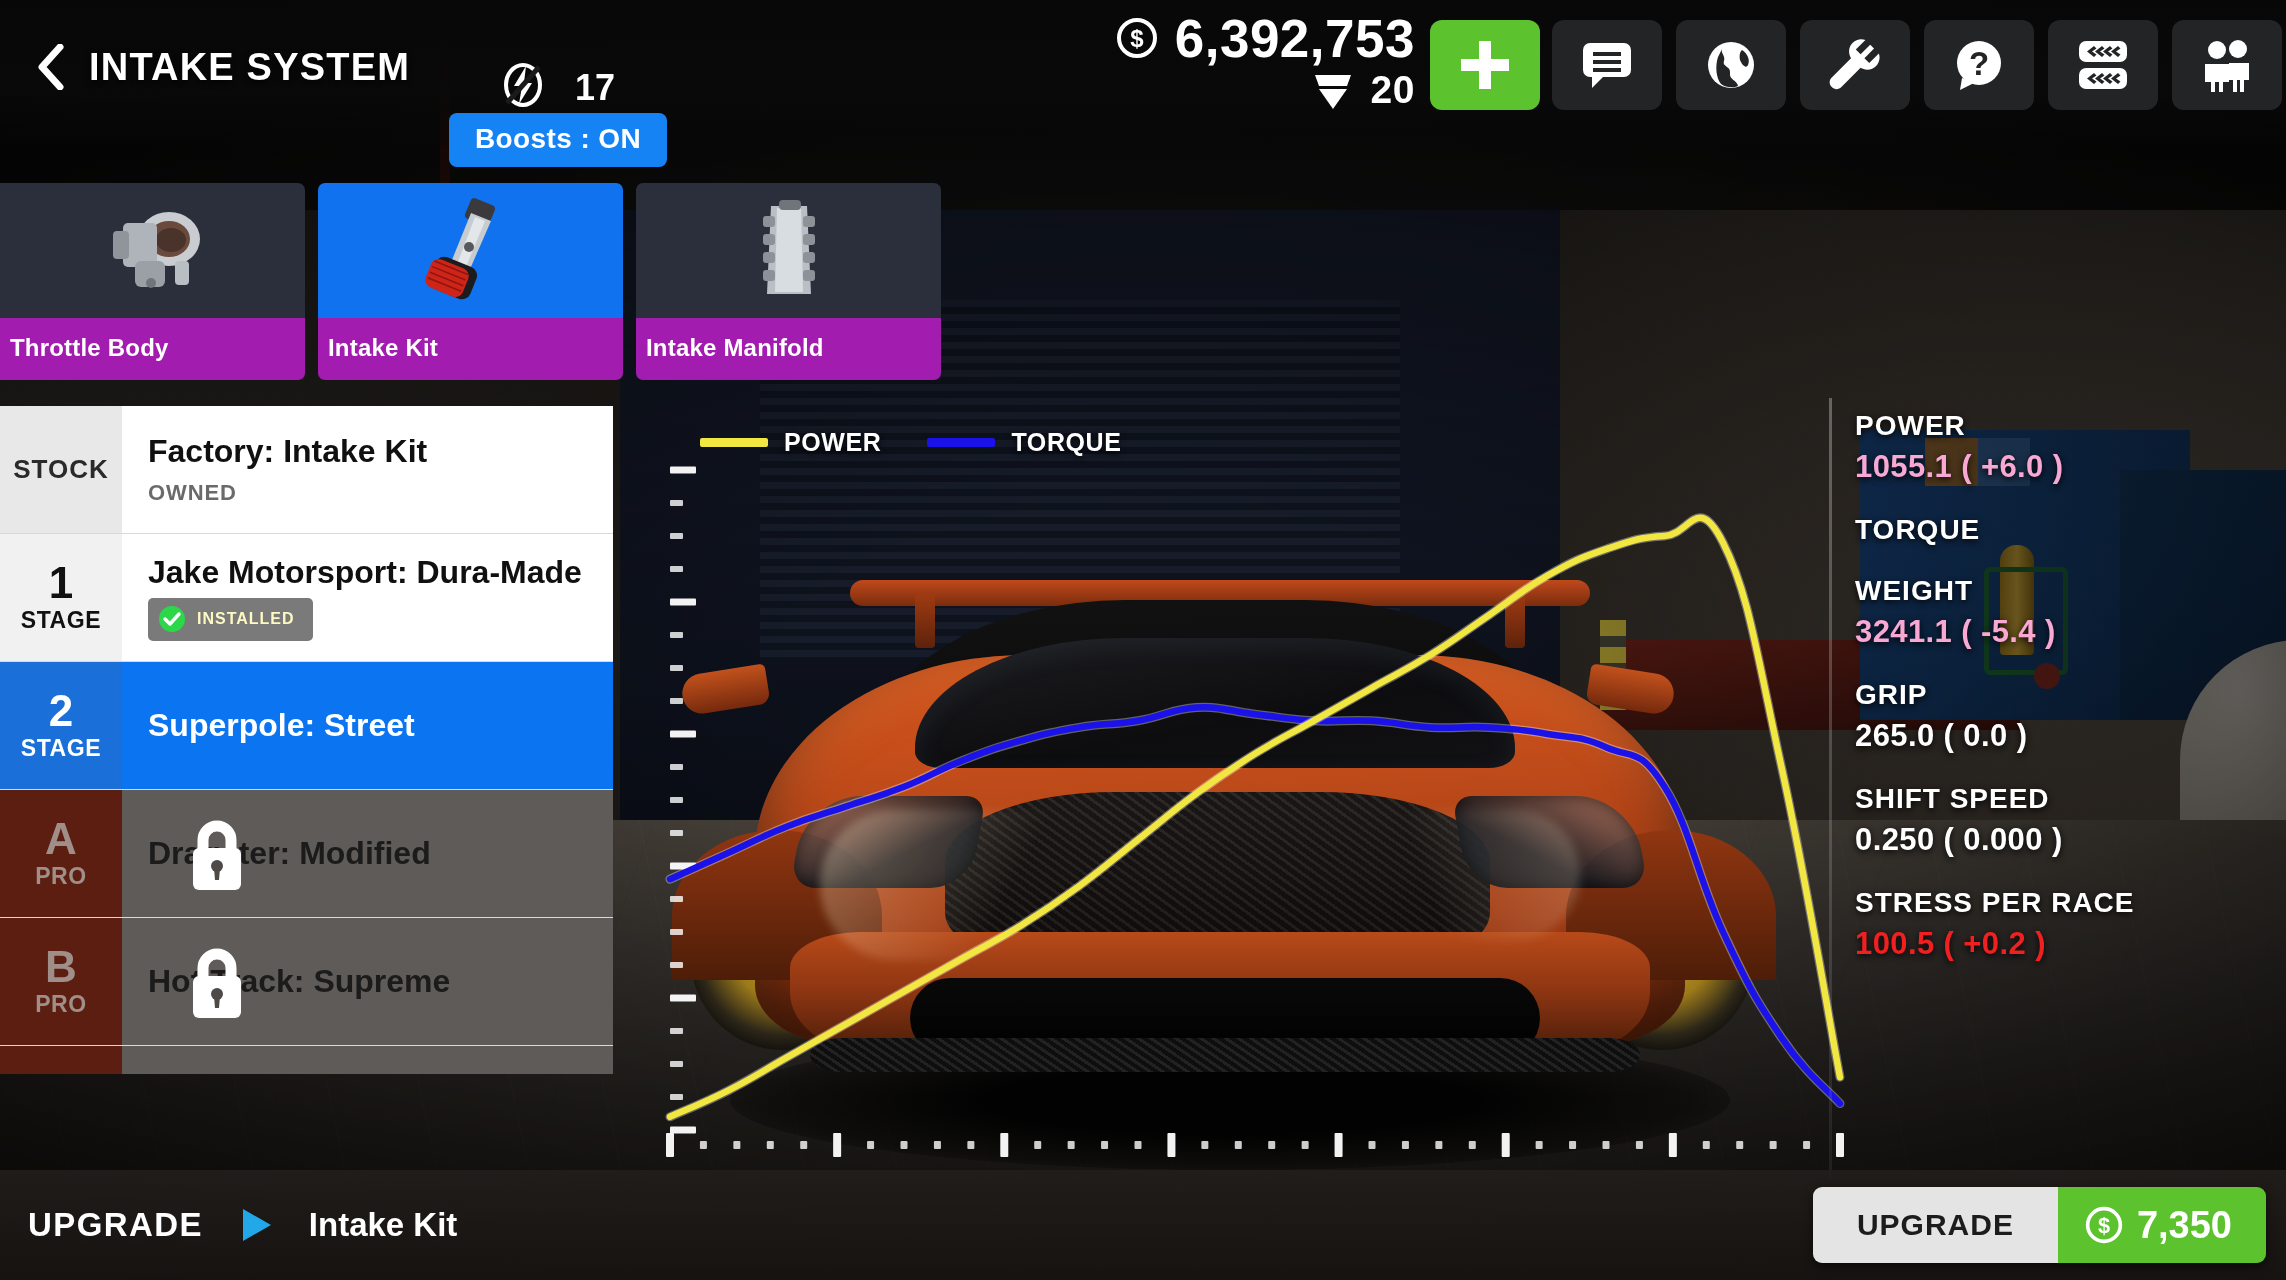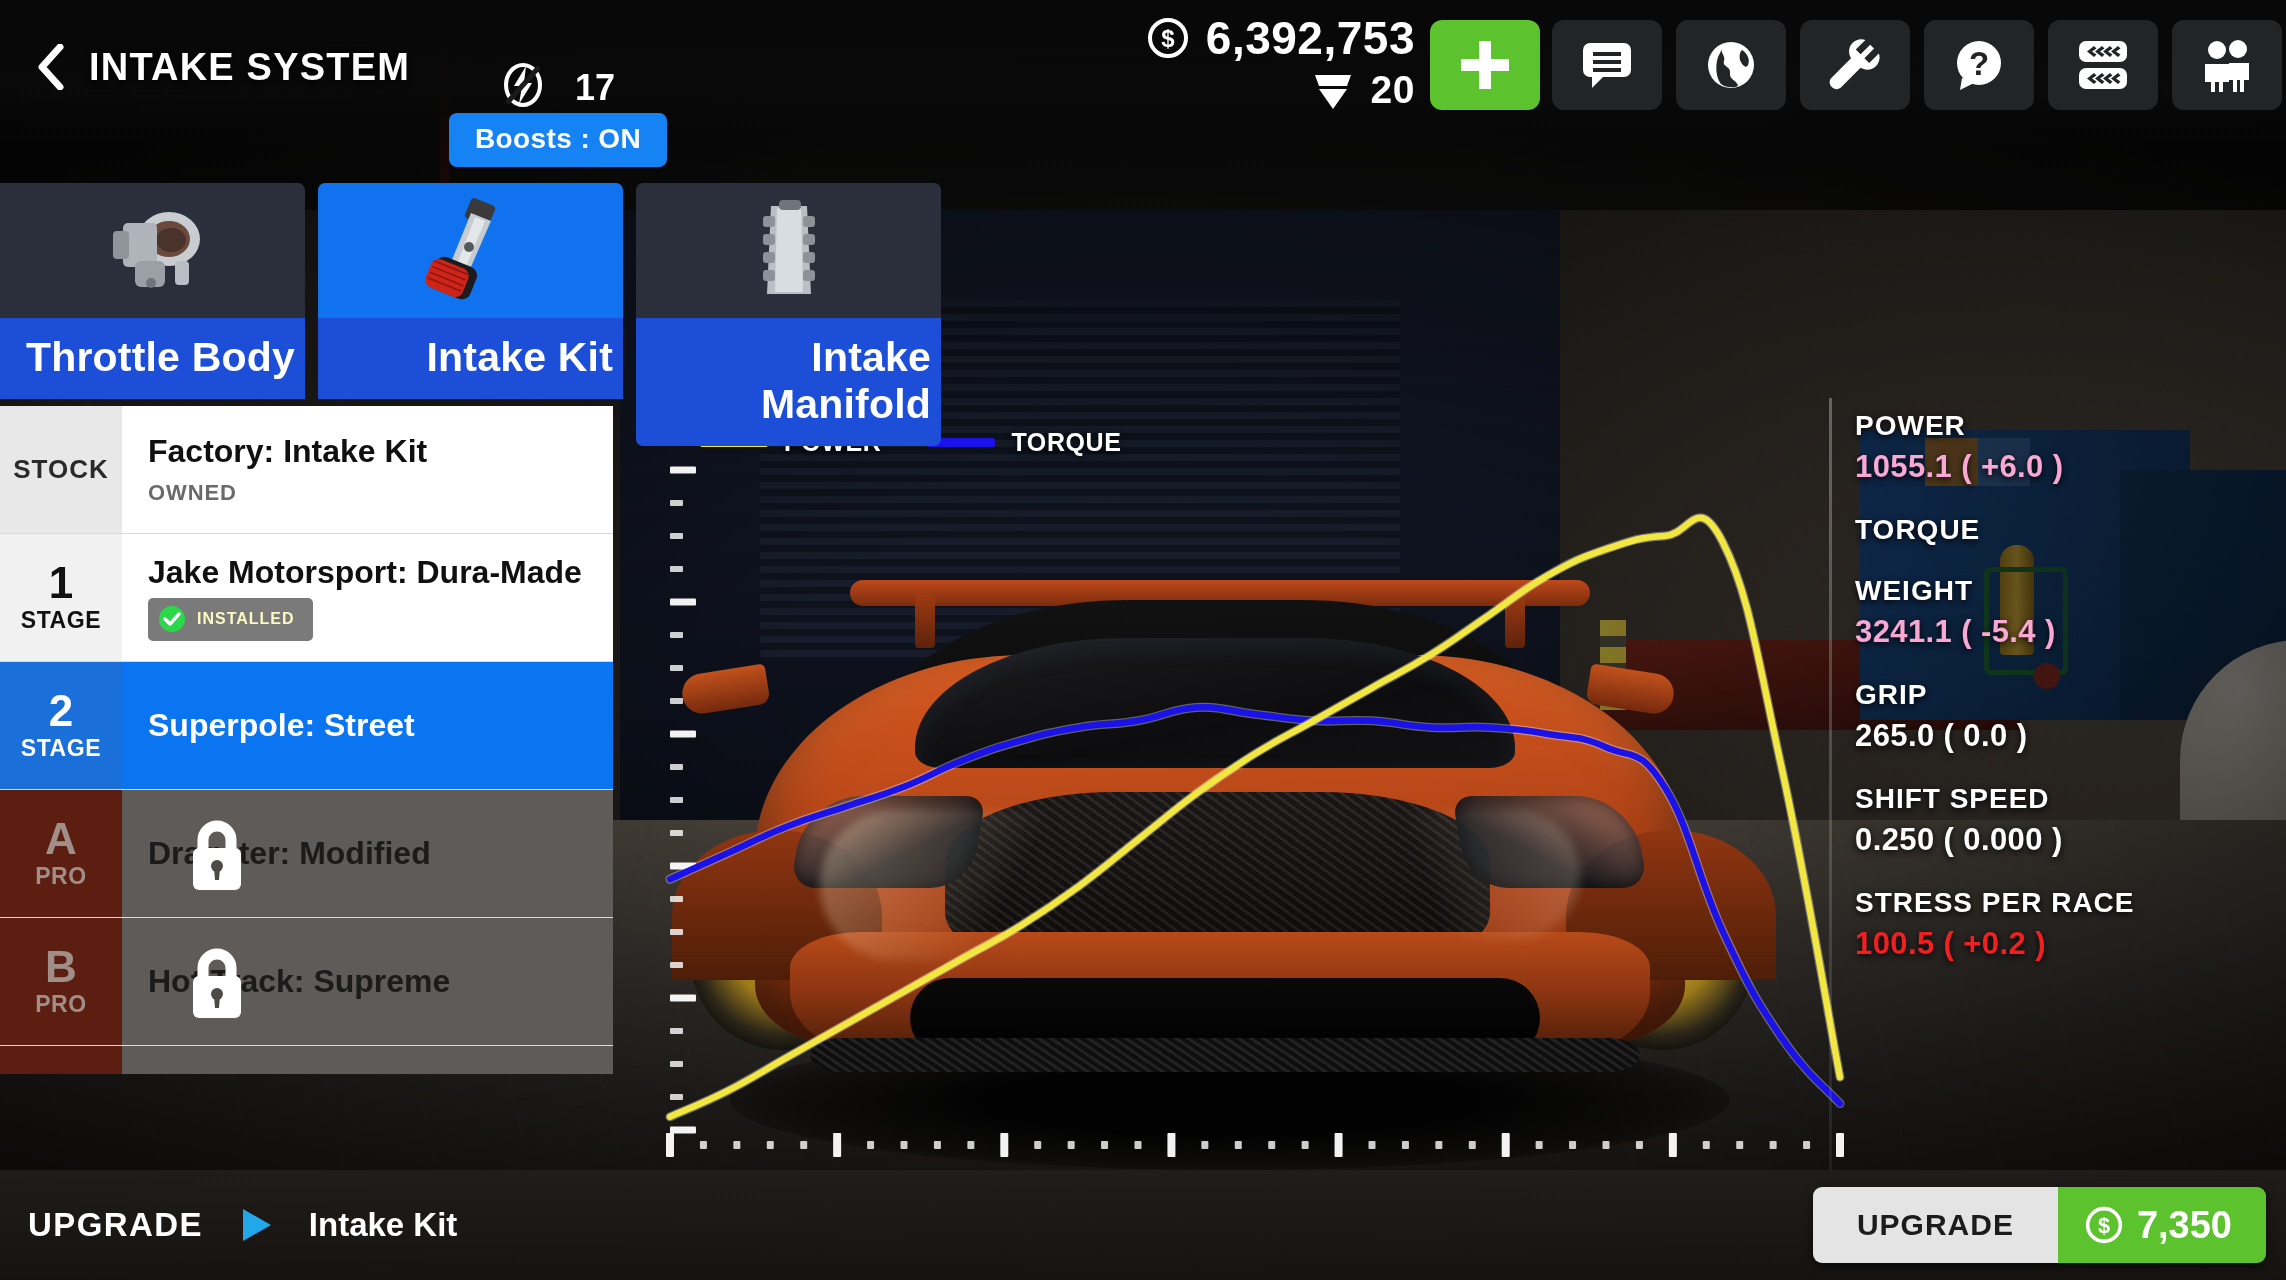--- a/index.html
+++ b/index.html
@@ -222,21 +222,21 @@
   .boost-wrap { position:absolute; left:443px; top:14px; width:230px; }
   .boost-top { display:flex; align-items:flex-end; justify-content:center; gap:30px; height:58px;margin-top:37px; }
   .boost-count { color:#fff; font-size:36px; font-weight:800; }
   .boost-btn {
     display:block; margin:4px auto 0; background:#1683f5; border-radius:8px;
     padding:10px 26px 12px; color:#fff; font-size:28px; font-weight:800;
     letter-spacing:.4px; text-align:center; cursor:pointer; width:max-content;
   }
   .currency { position:absolute; left:1095px; top:12px; width:320px; }
   .cur-row { display:flex; align-items:center; justify-content:flex-end; gap:16px; height:52px; }
-  .cur-val { color:#fff; font-size:46px; font-weight:800; letter-spacing:.5px; }
+  .cur-val { color:#fff; font-size:53px; font-weight:800; letter-spacing:.5px; }
   .cur-val.small { font-size:39px; }
   .plus-btn {
     position:absolute; left:1430px; top:20px; width:110px; height:90px;
     background:#5cc32e; border-radius:12px; cursor:pointer;
     display:flex; align-items:center; justify-content:center;
   }
   .icon-row { position:absolute; left:1552px; top:20px; display:flex; gap:14px; }
   .icon-btn {
     width:110px; height:90px; background:#222426; border-radius:12px; cursor:pointer;
     display:flex; align-items:center; justify-content:center;
@@ -244,22 +244,22 @@
 
   
   .parttabs { position:absolute; left:0; top:183px; display:flex; gap:13px; z-index:25; }
   .ptab { width:305px; border-radius:7px; overflow:hidden; cursor:pointer; }
   .ptab .thumb {
     height:135px; background:#2b2f3c;
     display:flex; align-items:center; justify-content:center;
   }
   .ptab.sel .thumb { background:#1172f0; }
   .ptab .plabel {
-    background:#1d4ed8; color:#fff; font-size:41px; font-weight:800;
-    padding:16px 10px 18px; text-align:right; letter-spacing:.2px;
+    background:#a21caf; color:#fff; font-size:24px; font-weight:800;
+    padding:16px 10px 18px; text-align:left; letter-spacing:.2px;
   }
   .ptab:first-child { border-radius:0 7px 7px 0; }
   .ptab svg { display:block; }
 
   
   .partslist {
     position:absolute; left:0; top:406px; width:613px; height:668px; z-index:24;
     overflow:hidden; background:#fff;
   }
   .prow { display:flex; height:128px; border-bottom:1px solid #d9d9d9; position:relative; cursor:pointer; }

